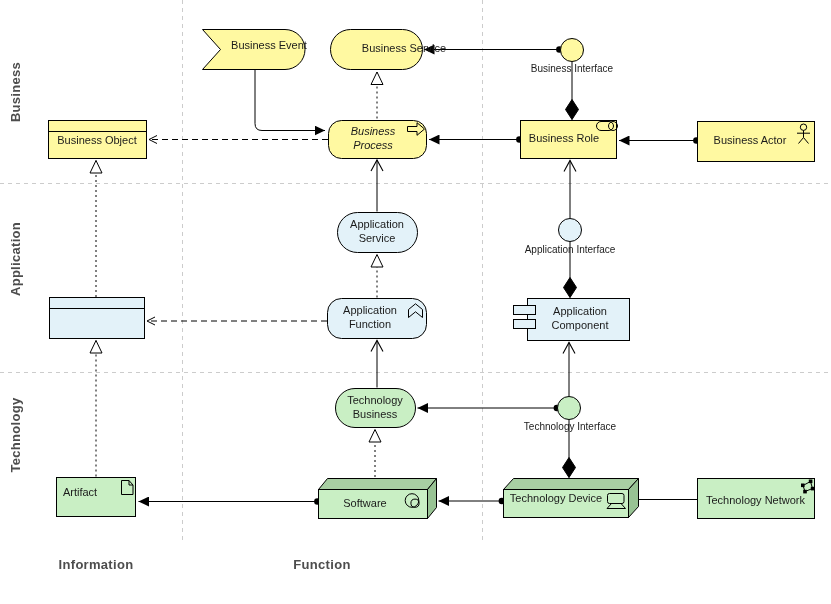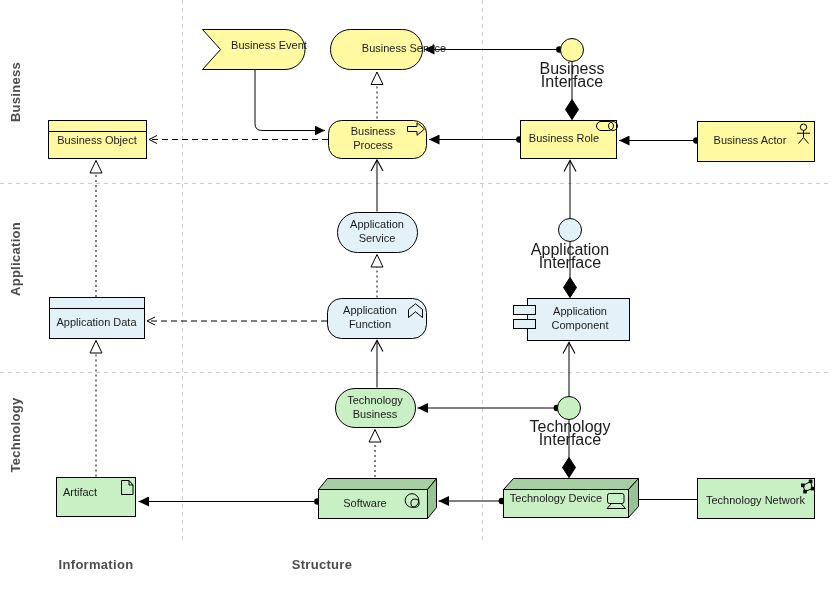--- a/index.html
+++ b/index.html
@@ -7,21 +7,21 @@
     position:relative;width:831px;height:604px;background:#fff;overflow:hidden;
     font-family:"Liberation Sans","DejaVu Sans",sans-serif;
   }
   .canvas svg{position:absolute;left:0;top:0;}
   .node-label{
     position:absolute;display:flex;align-items:center;justify-content:center;
     text-align:center;font-size:11px;color:#1b1b1b;line-height:1.25;
     pointer-events:none;white-space:normal;
   }
   .iface-label{
-    position:absolute;font-size:16px;color:#1b1b1b;text-align:center;
+    position:absolute;font-size:10px;color:#1b1b1b;text-align:center;
     pointer-events:none;line-height:13px;
   }
   .row-label{
     position:absolute;width:120px;height:16px;line-height:16px;text-align:center;
     font-size:13px;font-weight:bold;color:#4d4d4d;transform:rotate(-90deg);
     pointer-events:none;letter-spacing:.3px;
   }
   .col-label{
     position:absolute;width:140px;height:16px;line-height:16px;text-align:center;
     font-size:13px;font-weight:bold;color:#4d4d4d;pointer-events:none;letter-spacing:.3px;
@@ -153,37 +153,36 @@
       <rect x="808.8" y="479.5" width="3.6" height="3.6" fill="#000"></rect>
       <rect x="803.2" y="489.8" width="3.6" height="3.6" fill="#000"></rect>
       <rect x="810.8" y="486.8" width="3.6" height="3.6" fill="#000"></rect>
     </g>
   </svg>
 
   <div class="node-label" style="left:212px;top:29px;width:90px;height:34px;margin-left:12px;">Business Event</div>
   <div class="node-label" style="left:330px;top:29px;width:92px;height:40px;margin-left:28px;">Business Service</div>
   <div class="iface-label" style="left:512px;top:62px;width:120px;">Business Interface</div>
   <div class="node-label" style="left:48px;top:131px;width:98px;height:19px;">Business Object</div>
-  <div class="node-label" style="left:338px;top:120px;width:70px;height:38px;">Business Process</div>
+  <div class="node-label" style="left:338px;top:120px;width:70px;height:38px;font-style:italic;">Business Process</div>
   <div class="node-label" style="left:524px;top:120px;width:80px;height:38px;">Business Role</div>
   <div class="node-label" style="left:700px;top:121px;width:100px;height:40px;">Business Actor</div>
 
   <div class="node-label" style="left:342px;top:212px;width:70px;height:40px;">Application Service</div>
   <div class="iface-label" style="left:505px;top:243px;width:130px;">Application Interface</div>
-  <div class="node-label" style="left:49px;top:308px;width:95px;height:30px;">Application Data</div>
   <div class="node-label" style="left:335px;top:298px;width:70px;height:40px;">Application Function</div>
   <div class="node-label" style="left:545px;top:298px;width:70px;height:42px;">Application Component</div>
 
   <div class="node-label" style="left:340px;top:388px;width:70px;height:39px;">Technology Business</div>
   <div class="iface-label" style="left:500px;top:420px;width:140px;">Technology Interface</div>
   <div class="node-label" style="left:45px;top:477px;width:70px;height:31px;text-align:center;">Artifact</div>
   <div class="node-label" style="left:320px;top:489px;width:90px;height:29px;">Software</div>
   <div class="node-label" style="left:501px;top:489px;width:110px;height:20px;">Technology Device</div>
   <div class="node-label" style="left:697px;top:484px;width:117px;height:34px;">Technology Network</div>
 
   <div class="row-label" style="left:-44px;top:84px;">Business</div>
   <div class="row-label" style="left:-44px;top:251px;">Application</div>
   <div class="row-label" style="left:-44px;top:427px;">Technology</div>
 
   <div class="col-label" style="left:26px;top:557px;">Information</div>
-  <div class="col-label" style="left:252px;top:557px;">Structure</div>
+  <div class="col-label" style="left:252px;top:557px;">Function</div>
 
 </div>
 
 </body></html>

